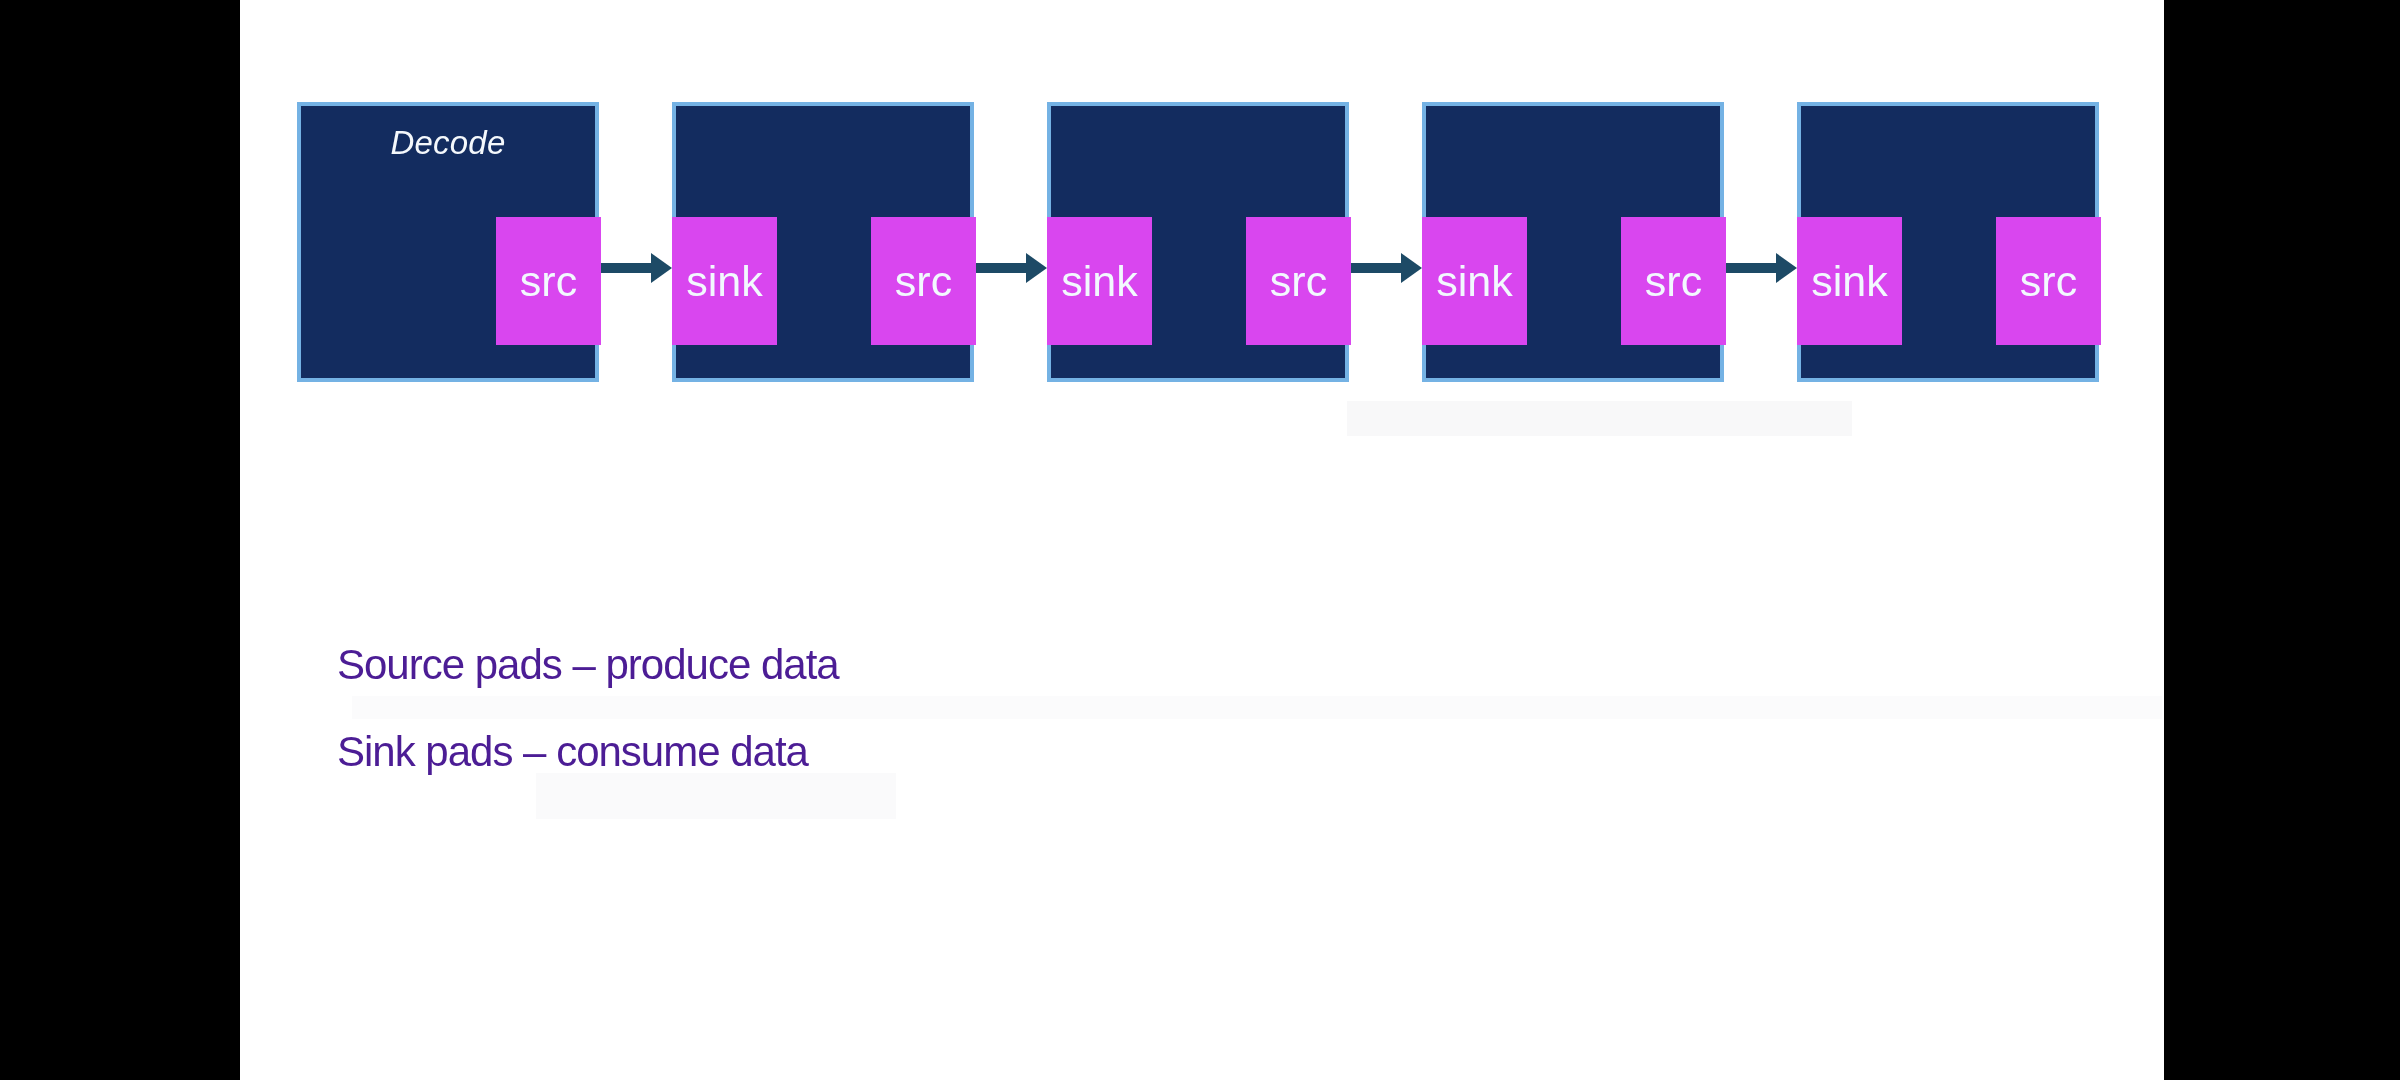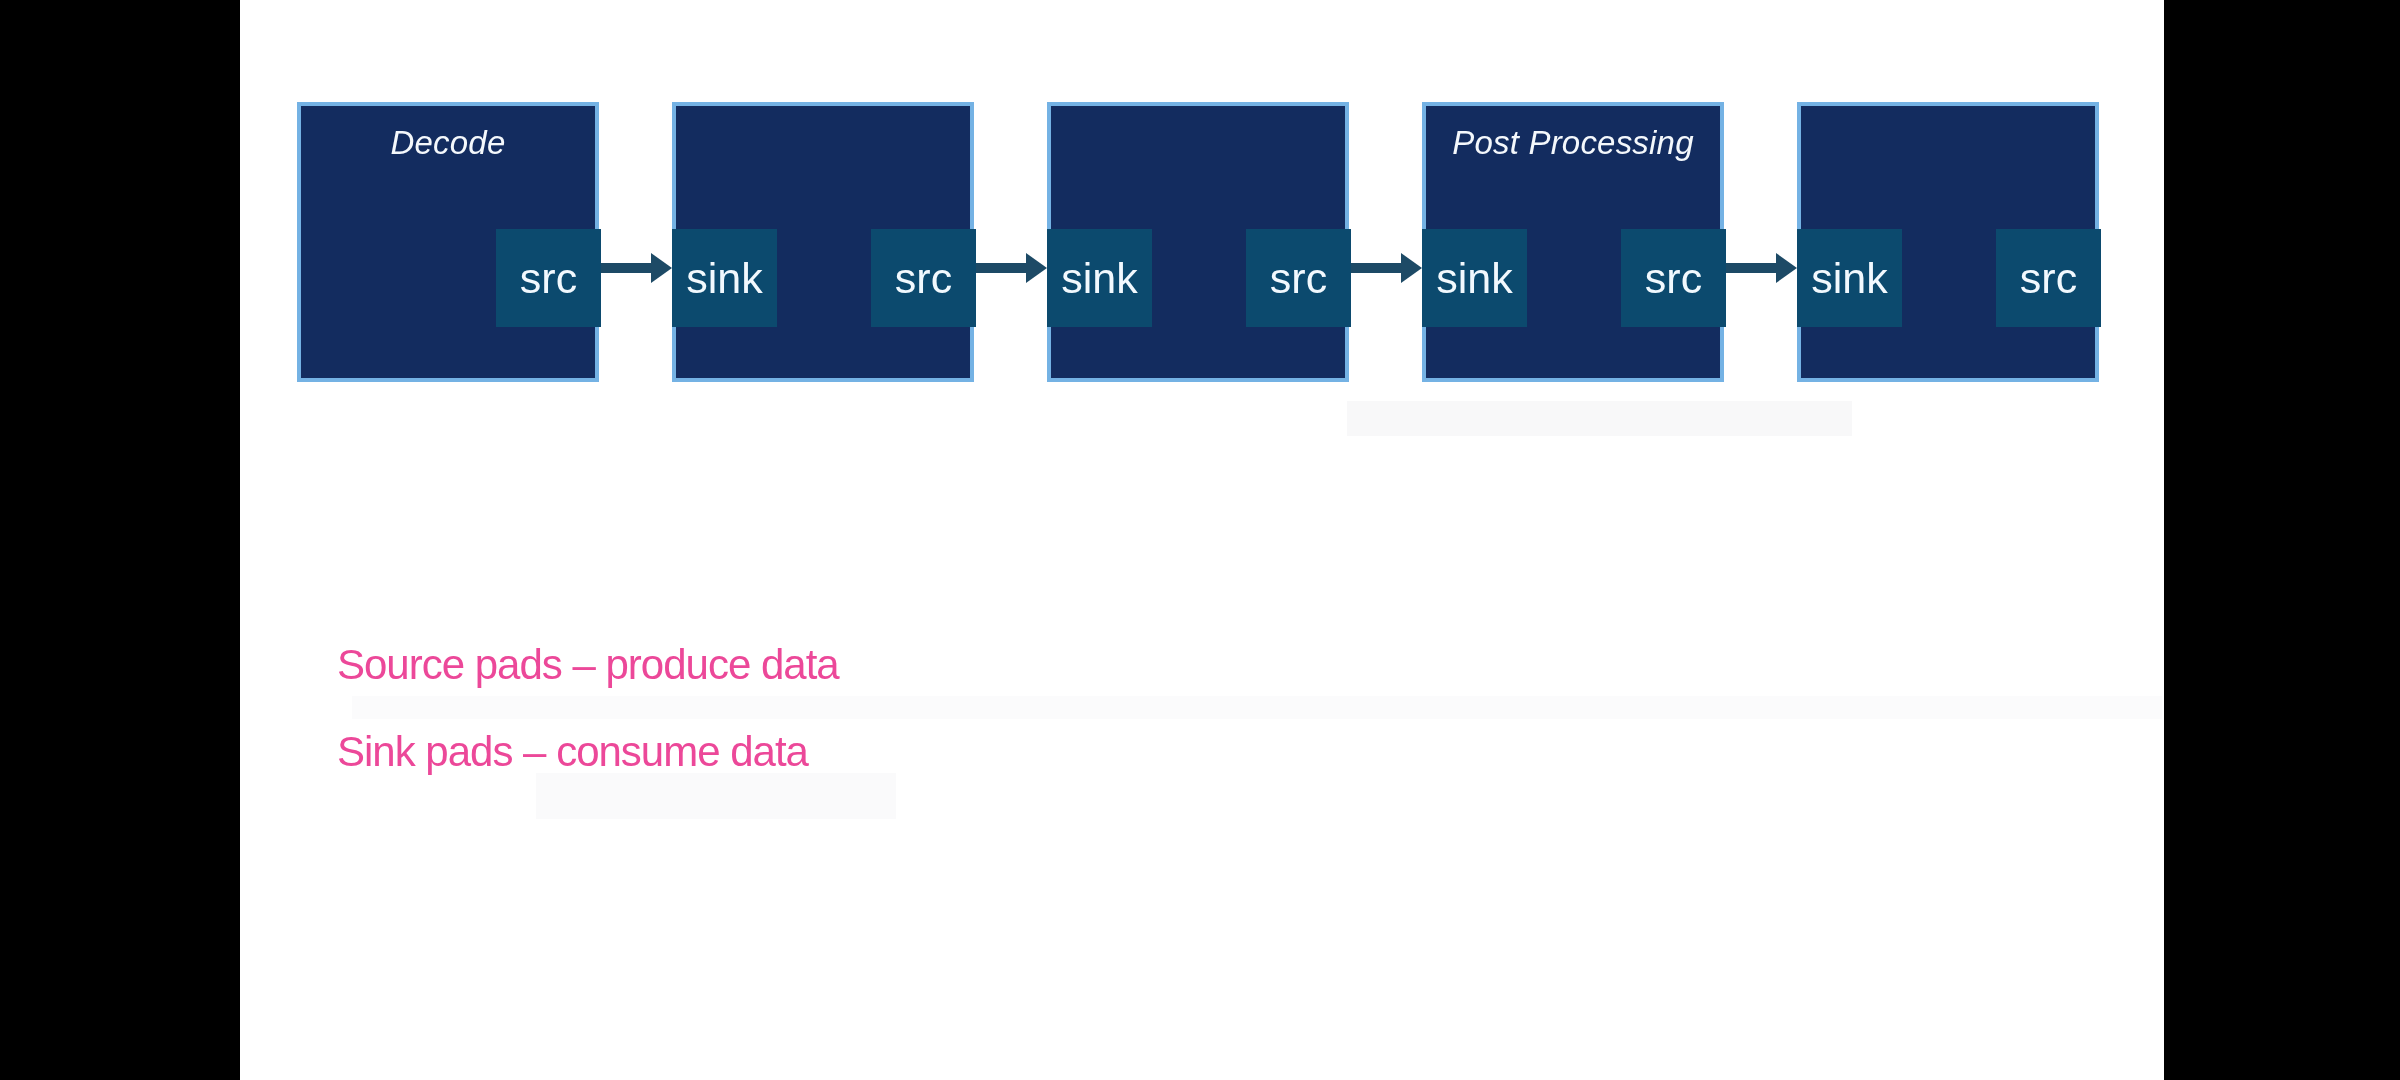--- a/index.html
+++ b/index.html
@@ -34,24 +34,24 @@
     width: 100%;
     text-align: center;
     padding-top: 18px;
     color: #f4f8fc;
     font-size: 33px;
     letter-spacing: 0.2px;
     font-style: italic;
   }
   .pad {
     position: absolute;
-    top: 123px;
+    top: 111px;
     width: 105px;
-    height: 98px;
-    background: #0c4a6e;
+    height: 128px;
+    background: #d946ef;
     display: flex;
     align-items: center;
     justify-content: center;
   }
   .pad-label {
     color: #f2f9fe;
     font-size: 43px;
   }
   .pad.sink { left: -4px; }
   .pad.src  { right: -6px; }
@@ -74,21 +74,21 @@
     width: 0; height: 0;
     border-top: 15px solid transparent;
     border-bottom: 15px solid transparent;
     border-left: 21px solid #1d4a66;
   }
 
   
   .legend-line {
     position: absolute;
     left: 337px;
-    color: #ec4899;
+    color: #4c1d95;
     font-size: 42px;
     letter-spacing: -1px;
     white-space: nowrap;
   }
   #legend-line-1 { top: 641px; }
   #legend-line-2 { top: 728px; }
 
   
   .artifact { position: absolute; pointer-events: none; }
   #artifact-1 { left: 1347px; top: 401px; width: 505px;  height: 35px; background: rgba(150,160,175,0.07); }
@@ -141,21 +141,20 @@
       <span class="pad-label">src</span>
     </div>
   </div>
 
   <div class="arrow" style="left:1351px;">
     <div class="arrow-shaft"></div>
     <div class="arrow-head"></div>
   </div>
 
   <div class="stage" style="left:1422px;">
-    <div class="stage-label">Post Processing</div>
     <div class="pad sink">
       <span class="pad-label">sink</span>
     </div>
     <div class="pad src">
       <span class="pad-label">src</span>
     </div>
   </div>
 
   <div class="arrow" style="left:1726px;">
     <div class="arrow-shaft"></div>

